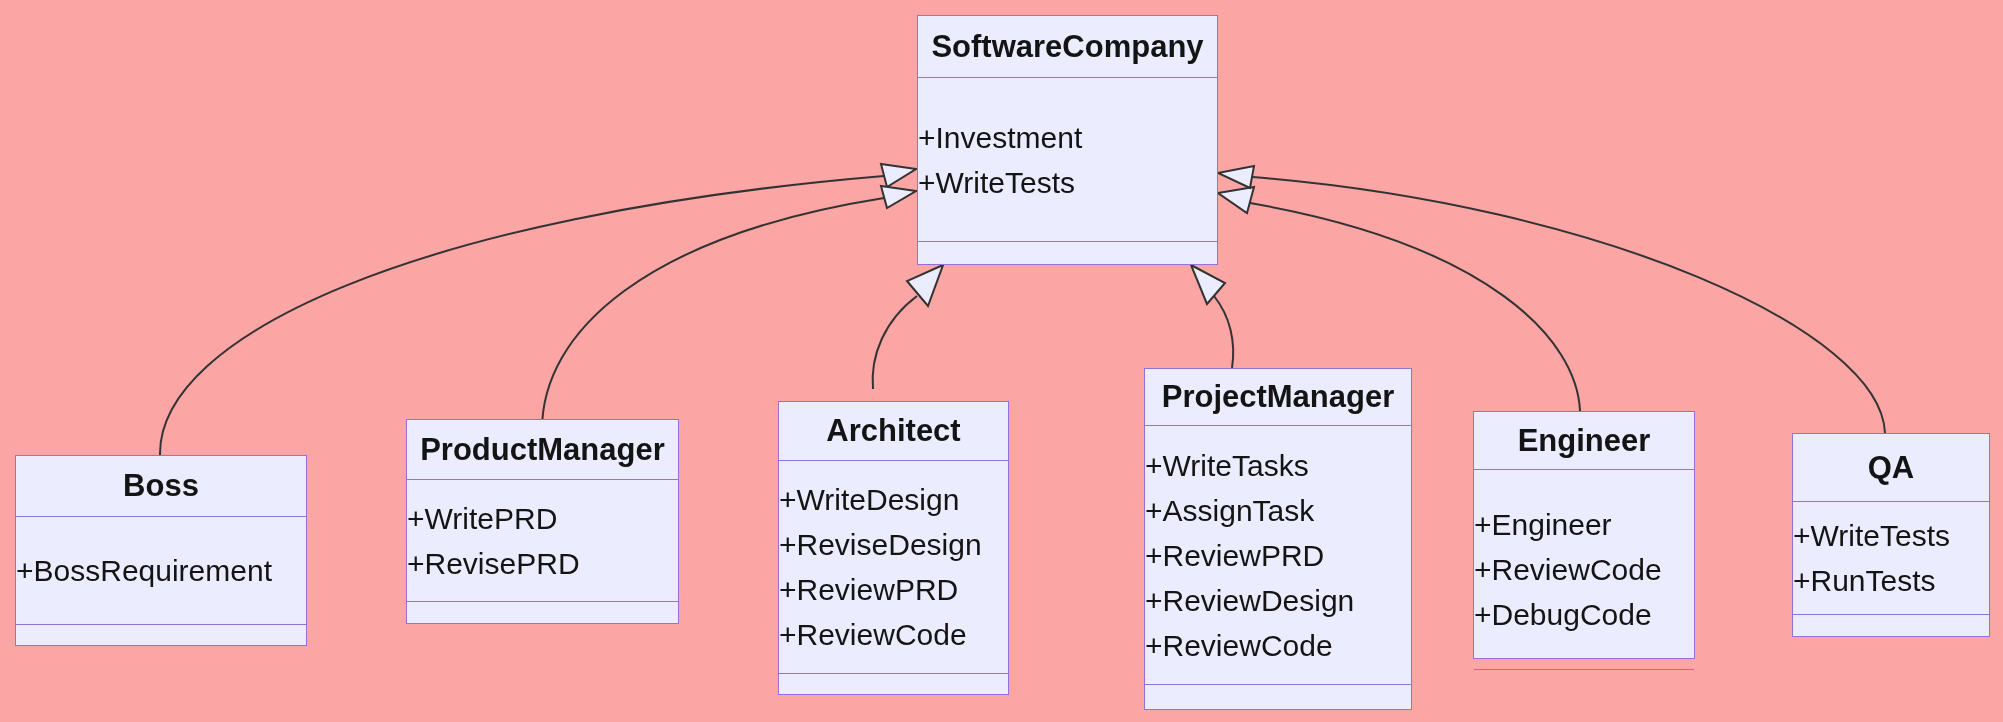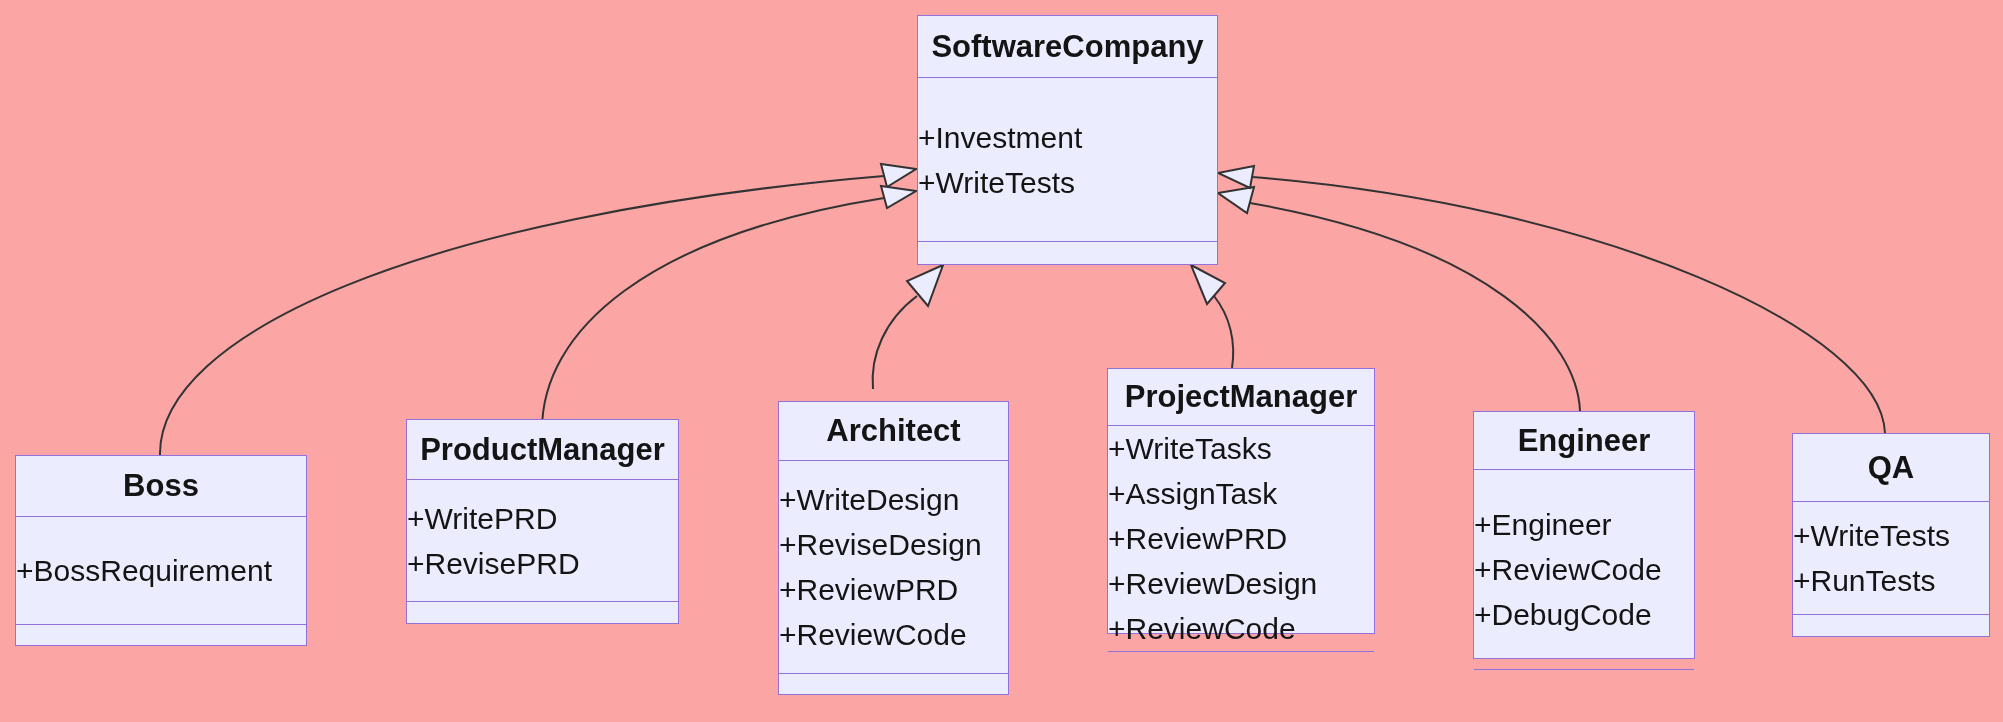--- a/index.html
+++ b/index.html
@@ -122,21 +122,21 @@
     <div class="cb-title" style="height:59px;">Architect</div>
     <div class="cb-members">
       <div class="member">+WriteDesign</div>
       <div class="member">+ReviseDesign</div>
       <div class="member">+ReviewPRD</div>
       <div class="member">+ReviewCode</div>
     </div>
     <div class="cb-footer" style="height:21px;"></div>
   </div>
 
-  <div class="class-box" style="left:1107px; top:368px; width:268px; height:266px;">
+  <div class="class-box" style="left:1144px; top:368px; width:268px; height:342px;">
     <div class="cb-title" style="height:57px;">ProjectManager</div>
     <div class="cb-members">
       <div class="member">+WriteTasks</div>
       <div class="member">+AssignTask</div>
       <div class="member">+ReviewPRD</div>
       <div class="member">+ReviewDesign</div>
       <div class="member">+ReviewCode</div>
     </div>
     <div class="cb-footer" style="height:25px;"></div>
   </div>

